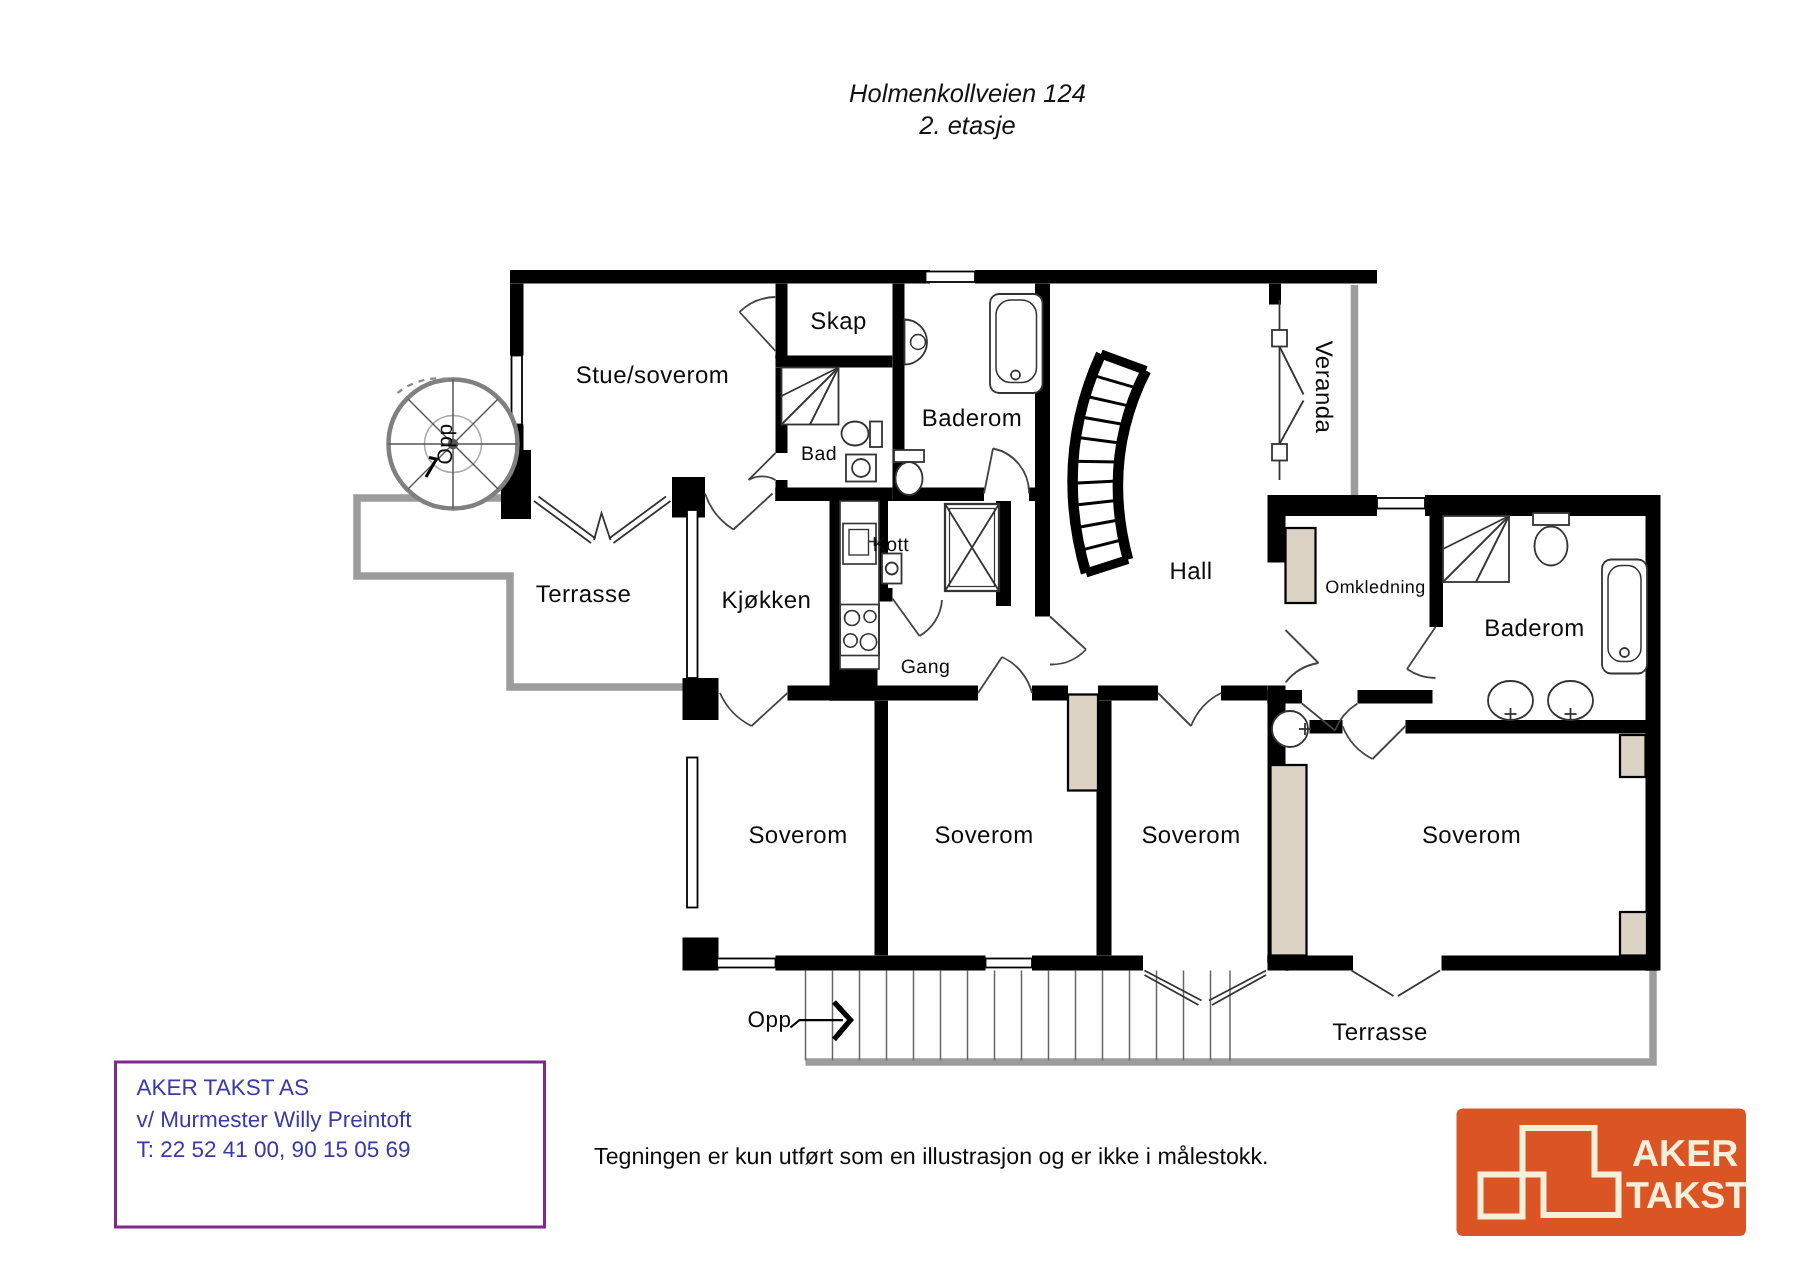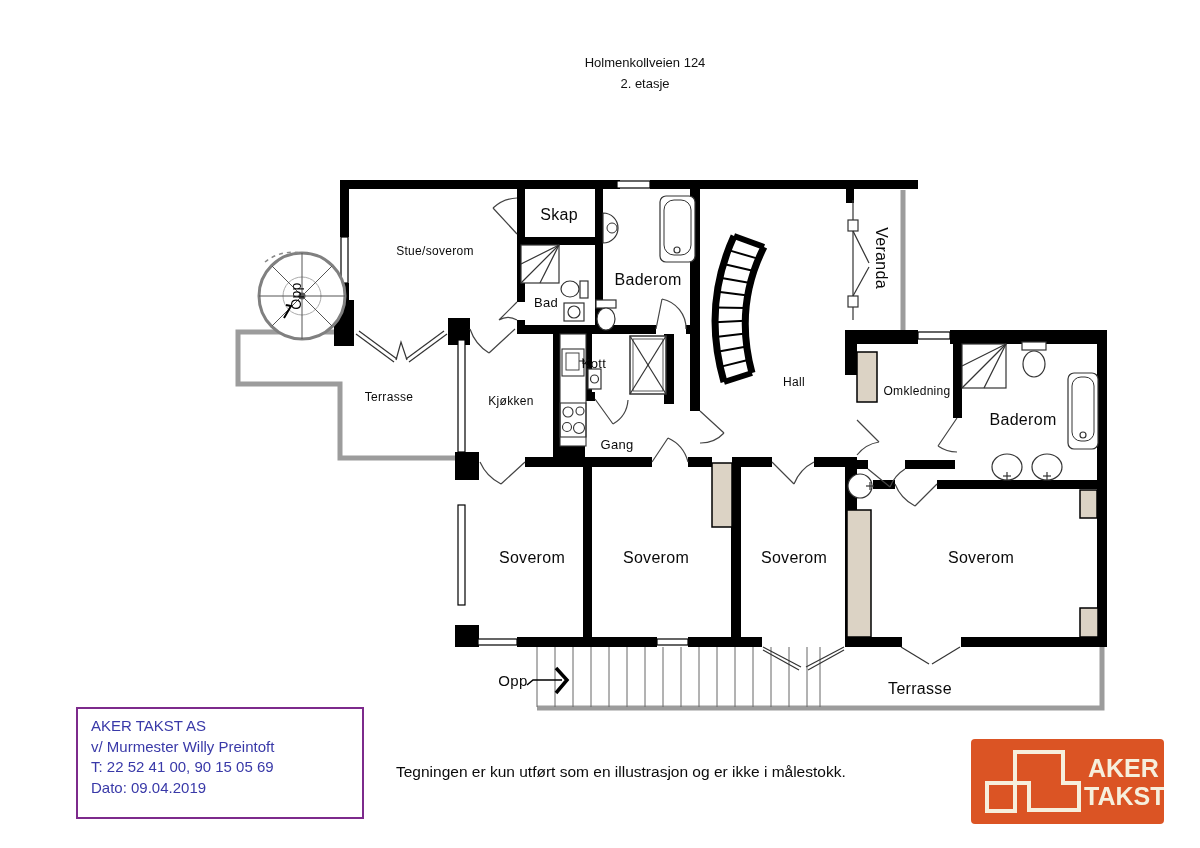--- a/index.html
+++ b/index.html
@@ -10,27 +10,27 @@
     --logo-cream:#F6EFDC;
     --info-border:#7D2A8C;
     --info-text:#3939A8;
   }
   html,body{margin:0;padding:0;background:#fff;}
   body{width:1200px;height:848px;position:relative;overflow:hidden;
        font-family:"Liberation Sans", sans-serif;color:#111;}
   .plan{position:absolute;left:0;top:0;width:1200px;height:848px;}
   .lbl{position:absolute;transform:translate(-50%,-50%);white-space:nowrap;
        font-size:16px;color:#0a0a0a;letter-spacing:.3px;}
-  .lbl.big{font-size:12px;text-align:right;}
+  .lbl.big{font-size:16px;text-align:right;}
   .lbl.small{font-size:13px;}
   .lbl.tiny{font-size:12px;}
   .lbl.rot-cw{transform:translate(-50%,-50%) rotate(90deg);}
   .lbl.rot-ccw{transform:translate(-50%,-50%) rotate(-90deg);font-size:14px;}
   .title-block{position:absolute;left:345px;top:52px;width:600px;text-align:center;line-height:21px;}
-  .title-block div{font-size:13px;}
+  .title-block div{font-size:17px;font-style:italic;}
   .info-box{position:absolute;left:76px;top:707px;width:288px;height:112px;
        border:2px solid var(--info-border);background:#fff;box-sizing:border-box;
        padding:7px 0 0 13px;color:var(--info-text);font-size:15px;line-height:20.5px;}
   .disclaimer{position:absolute;left:396px;top:763px;width:512px;font-size:15.5px;color:#0a0a0a;}
   .logo{position:absolute;left:971px;top:739px;width:193px;height:85px;
        background:var(--logo-orange);border-radius:4px;}
   .logo svg{position:absolute;left:0;top:0;}
 </style>
 </head>
 <body>
@@ -296,21 +296,20 @@
 <div class="lbl" style="left:794px;top:558px;">Soverom</div>
 <div class="lbl" style="left:981px;top:558px;">Soverom</div>
 <div class="lbl" style="left:920px;top:689px;">Terrasse</div>
 <div class="lbl rot-ccw" style="left:296px;top:296px;">Opp</div>
 <div class="lbl" style="left:513px;top:680px;font-size:15px;">Opp</div>
 
 <div class="info-box">
   <div>AKER TAKST AS</div>
   <div>v/ Murmester Willy Preintoft</div>
   <div>T: 22 52 41 00, 90 15 05 69</div>
-  <div>Dato: 09.04.2019</div>
 </div>
 
 <div class="disclaimer">Tegningen er kun utført som en illustrasjon og er ikke i målestokk.</div>
 
 <div class="logo">
   <svg width="193" height="85" viewBox="0 0 193 85">
     <path d="M44,13 H92 V44 H108 V71 H58 V44 H44 Z" fill="none" stroke="#F6EFDC" stroke-width="4"></path>
     <rect x="16" y="44" width="28" height="28" fill="none" stroke="#F6EFDC" stroke-width="4"></rect>
     <text x="117" y="38" font-family="Liberation Sans, sans-serif" font-size="25" font-weight="bold" fill="#F6EFDC">AKER</text>
     <text x="113" y="66" font-family="Liberation Sans, sans-serif" font-size="25" font-weight="bold" fill="#F6EFDC">TAKST AS</text>

